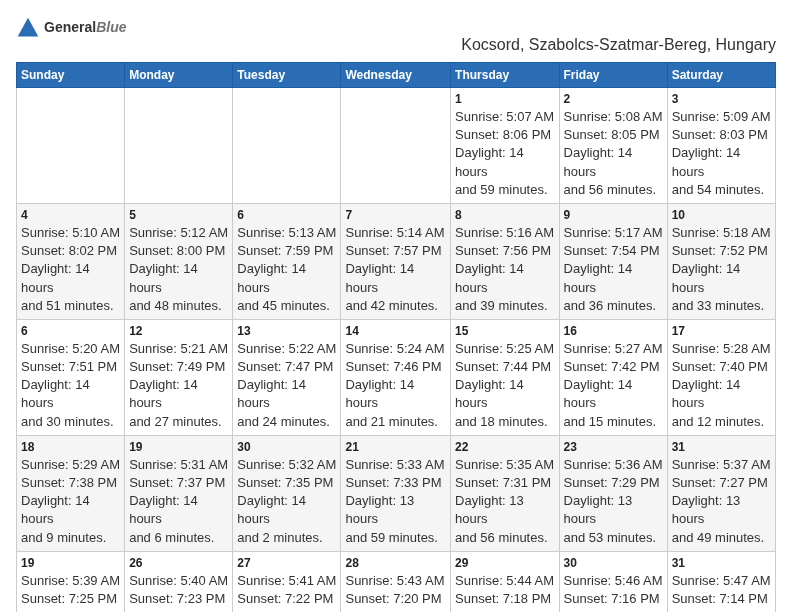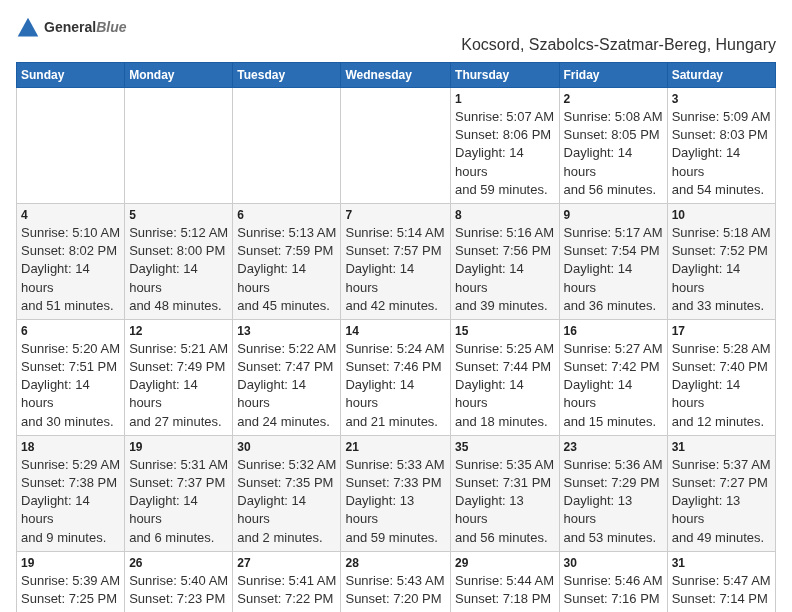--- a/index.html
+++ b/index.html
@@ -211,21 +211,21 @@
         </td>
         <td>
           <span class="day-num">30</span>
           <div class="day-info">Sunrise: 5:32 AM<br>Sunset: 7:35 PM<br>Daylight: 14 hours<br>and 2 minutes.</div>
         </td>
         <td>
           <span class="day-num">21</span>
           <div class="day-info">Sunrise: 5:33 AM<br>Sunset: 7:33 PM<br>Daylight: 13 hours<br>and 59 minutes.</div>
         </td>
         <td>
-          <span class="day-num">35</span>
+          <span class="day-num">22</span>
           <div class="day-info">Sunrise: 5:35 AM<br>Sunset: 7:31 PM<br>Daylight: 13 hours<br>and 56 minutes.</div>
         </td>
         <td>
           <span class="day-num">23</span>
           <div class="day-info">Sunrise: 5:36 AM<br>Sunset: 7:29 PM<br>Daylight: 13 hours<br>and 53 minutes.</div>
         </td>
         <td>
           <span class="day-num">31</span>
           <div class="day-info">Sunrise: 5:37 AM<br>Sunset: 7:27 PM<br>Daylight: 13 hours<br>and 49 minutes.</div>
         </td>

